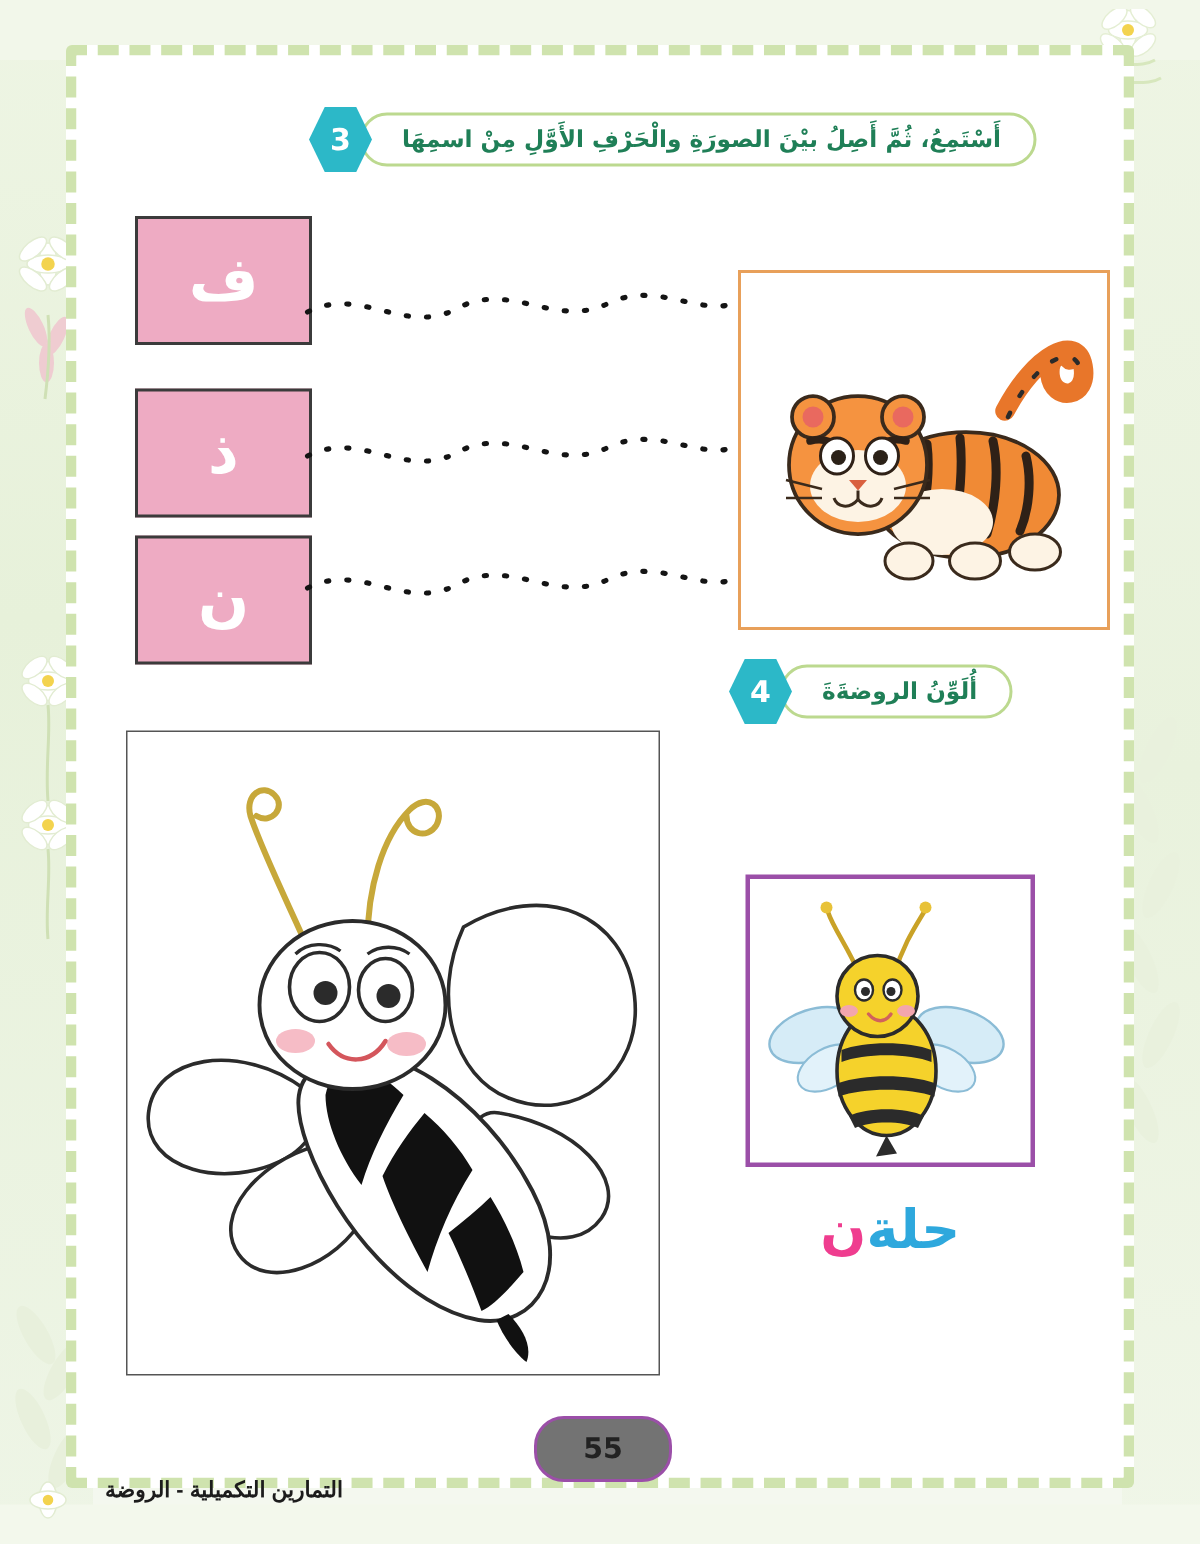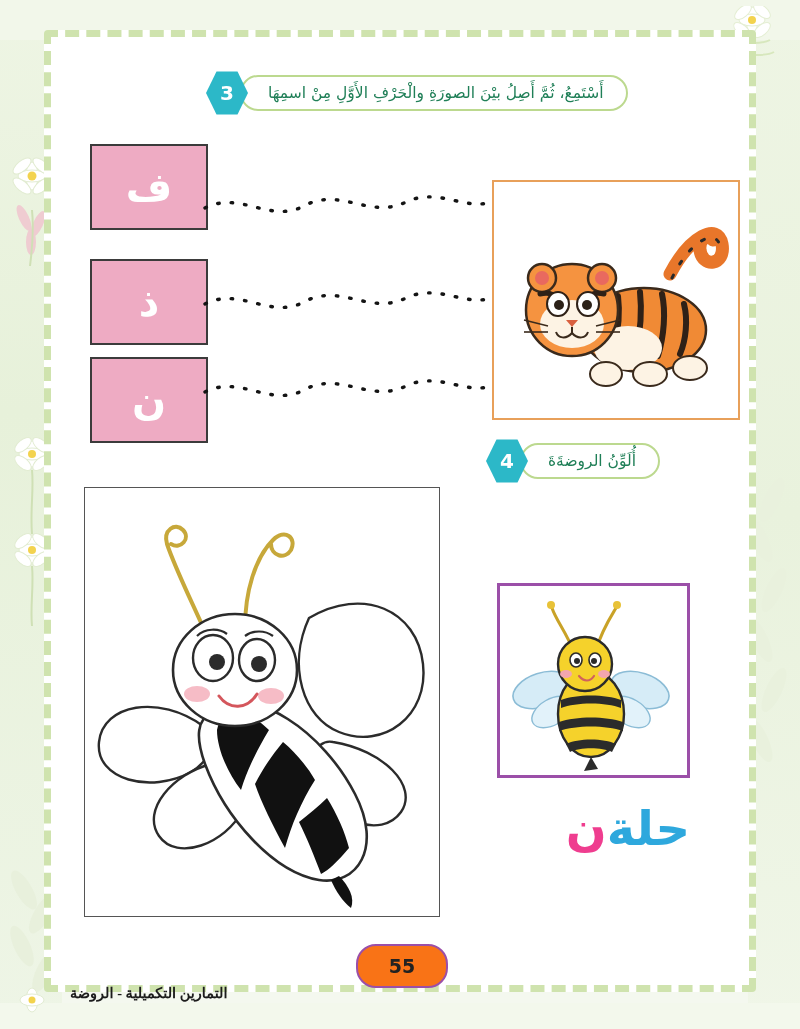--- a/index.html
+++ b/index.html
@@ -83,21 +83,21 @@
     border-radius: 19px;
     background: #ffffff;
     display: flex;
     align-items: center;
     padding: 0 22px 0 26px;
     box-sizing: border-box;
   }
   .banner .pill .txt {
     font-family: "DejaVu Sans", sans-serif;
     font-size: 15.5px;
-    font-weight: normal;
+    font-weight: bold;
     color: #1f7f57;
     white-space: nowrap;
     letter-spacing: 0;
   }
   .hexnum {
     position: relative;
     width: 42px;
     height: 46px;
     margin-right: -8px;
     display: flex;
@@ -168,54 +168,55 @@
     width: 356px; height: 430px;
     border: 1.5px solid #555;
   }
 
   
   .word {
     position: absolute;
     left: 497px;
     top: 800px;
     width: 193px;
-    font-size: 48px;
+    text-align: center;
+    font-size: 36px;
     font-weight: bold;
     font-family: "DejaVu Sans", sans-serif;
     color: #2ea8dd;
     direction: rtl;
   }
   .word .hl { color: #ef3d8f; }
 
   
   .page-num {
     position: absolute;
     left: 356px;
     top: 944px;
     width: 88px;
     height: 40px;
     border: 2px solid #9b4fa8;
     border-radius: 20px;
-    background: #f97316;
+    background: #737373;
     display: flex;
     align-items: center;
     justify-content: center;
     font-size: 19px;
     font-weight: bold;
     color: #222222;
     font-family: "DejaVu Sans", sans-serif;
   }
   .footer-text {
     position: absolute;
     left: 70px;
     top: 985px;
     font-size: 14.5px;
     font-weight: bold;
     color: #1c1c1c;
-    font-family: Liberation Serif, serif;
+    font-family: Liberation Sans, sans-serif;
     direction: rtl;
   }
 </style>
 </head>
 <body>
 
 <div class="page">
 
   <div class="bg-left"></div>
   <div class="bg-right"></div>

